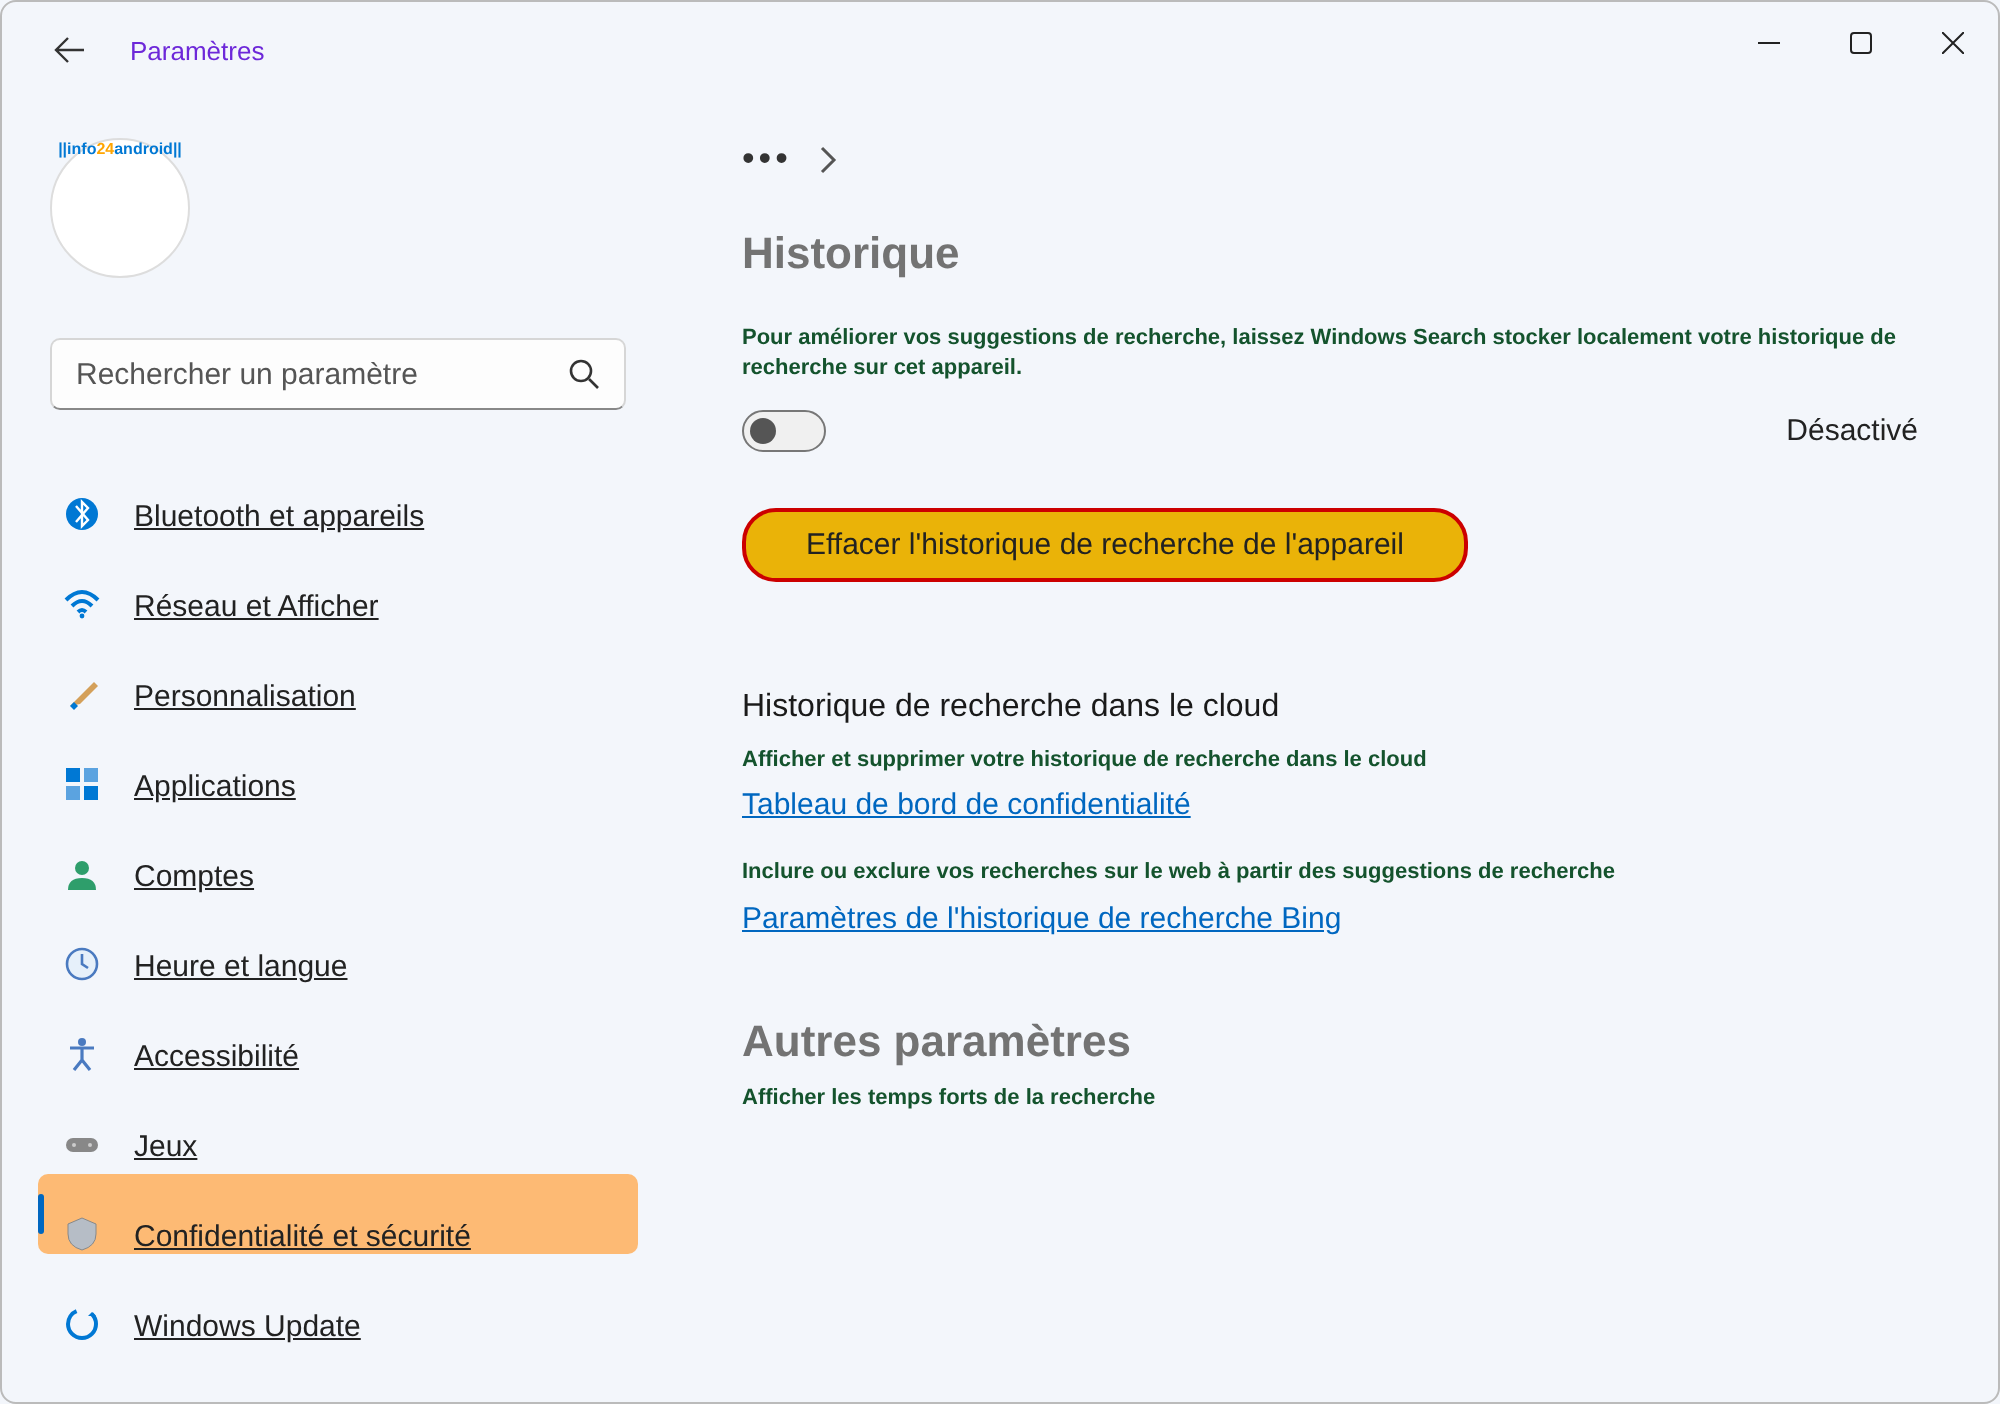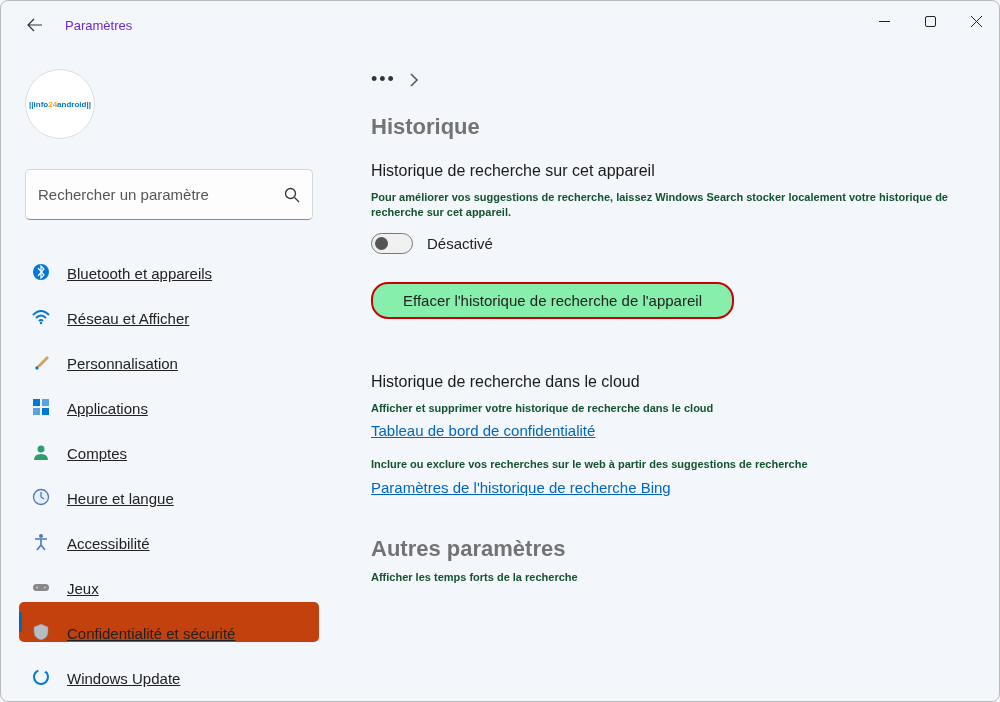--- a/index.html
+++ b/index.html
@@ -7,51 +7,51 @@
     
     .titlebar { height: 48px; display: flex; align-items: center; padding-left: 18px; position: relative; }
     .back-btn { width: 32px; height: 32px; display: flex; align-items: center; justify-content: center; cursor: pointer; border-radius: 4px; }
     .app-title { margin-left: 14px; font-size: 13px; color: #6d28d9; }
     .window-controls { position: absolute; right: 0; top: 0; display: flex; }
     .wc-btn { width: 46px; height: 40px; display: flex; align-items: center; justify-content: center; cursor: pointer; }
     
     .layout { display: flex; height: calc(100% - 48px); }
     
     .sidebar { width: 330px; padding: 20px 12px 0 18px; display: flex; flex-direction: column; }
-    .avatar { width: 70px; height: 70px; border-radius: 50%; background: #fff; border: 1px solid #ddd; display: flex; align-items: center; justify-content: center; margin-bottom: 30px; margin-left: 6px; }
+    .avatar { width: 70px; height: 70px; border-radius: 50%; background: #fff; border: 1px solid #ddd; display: flex; align-items: flex-start; justify-content: center; margin-bottom: 30px; margin-left: 6px; }
     .avatar-inner { font-size: 8px; color: #0078d4; font-weight: bold; white-space: nowrap; }
     .avatar-inner .yel { color: #ffa500; }
     
-    .search-box { display: flex; align-items: center; background: #fdfdfd; border: 1px solid #d6d6d6; border-bottom: 1.5px solid #888; border-radius: 5px; height: 51px; padding: 0 12px; margin: 0 6px 22px 6px; }
+    .search-box { display: flex; align-items: center; background: #fdfdfd; border: 1px solid #d6d6d6; border-bottom: 1.5px solid #888; border-radius: 5px; height: 36px; padding: 0 12px; margin: 0 6px 22px 6px; }
     .search-input { flex: 1; border: none; outline: none; background: transparent; font-size: 15px; color: #555; }
     .search-input::placeholder { color: #555; }
     .search-icon { color: #333; }
     
     .nav { flex: 1; overflow-y: auto; }
     .nav-item { display: flex; align-items: flex-end; height: 40px; padding: 0 12px; border-radius: 5px; cursor: pointer; margin-bottom: 5px; font-size: 15px; color: #222; position: relative; text-decoration: underline; }
-    .nav-item.active { background: #c2410c; }
+    .nav-item.active { background: #fdba74; }
     .nav-item.active::before { content: ""; position: absolute; left: 0; top: 10px; bottom: 10px; width: 3px; background: #0067c0; border-radius: 3px; }
     .nav-icon { width: 20px; height: 20px; margin-right: 16px; display: flex; align-items: center; justify-content: center; }
     
     .main { flex: 1; padding: 20px 40px 0 40px; overflow-y: auto; }
     .breadcrumb { display: flex; align-items: center; gap: 14px; margin-bottom: 24px; }
     .bc-ellipsis { font-size: 18px; color: #333; letter-spacing: 2px; cursor: pointer; }
     .bc-chevron { color: #555; }
     .page-title { font-size: 30px; font-weight: 600; color: #1a1a1a; }
     
     h2.section { font-size: 22px; font-weight: 600; color: #737373; margin-bottom: 22px; }
     h3.subsection { font-size: 16px; font-weight: 400; color: #1a1a1a; margin-bottom: 10px; }
     .desc { font-size: 11px; color: #14532d; line-height: 1.4; margin-bottom: 12px; font-weight: bold; }
     
-    .toggle-row { display: flex; align-items: center; gap: 14px; margin-bottom: 28px; }
+    .toggle-row { display: flex; align-items: center; gap: 14px; margin-bottom: 28px; justify-content: space-between; }
     .toggle { width: 42px; height: 21px; border-radius: 11px; border: 1px solid #777; background: #f0f0f0; position: relative; cursor: pointer; }
     .toggle-knob { width: 13px; height: 13px; border-radius: 50%; background: #555; position: absolute; left: 3px; top: 3px; }
     .toggle-label { font-size: 15px; color: #222; }
     
-    .clear-btn { display: inline-block; border: 2px solid #cc0000; background: #86efac; padding: 8px 30px; font-size: 15px; color: #222; border-radius: 17px; cursor: pointer; margin-bottom: 32px; }
+    .clear-btn { display: inline-block; border: 2px solid #cc0000; background: #eab308; padding: 8px 30px; font-size: 15px; color: #222; border-radius: 17px; cursor: pointer; margin-bottom: 32px; }
     
     .link { color: #0067c0; text-decoration: underline; font-size: 15px; cursor: pointer; display: inline-block; margin-bottom: 18px; }
     
     .block { margin-bottom: 22px; }
   </style>
 </head>
 <body>
 
 <div class="titlebar">
   <div class="back-btn">
@@ -191,21 +191,20 @@
     <div class="breadcrumb">
       <span class="bc-ellipsis">•••</span>
       <svg class="bc-chevron" width="9" height="14" viewBox="0 0 9 14">
           <path d="M1 1 L7 7 L1 13" stroke="#555" stroke-width="1.5" fill="none"></path>
         </svg>
     </div>
 
     <h2 class="section">Historique</h2>
 
     <div class="block">
-      <h3 class="subsection">Historique de recherche sur cet appareil</h3>
       <p class="desc">Pour améliorer vos suggestions de recherche, laissez Windows Search stocker localement votre historique de recherche sur cet appareil.</p>
       <div class="toggle-row">
         <div class="toggle">
           <div class="toggle-knob"></div>
         </div>
         <span class="toggle-label">Désactivé</span>
       </div>
       <button class="clear-btn">Effacer l'historique de recherche de l'appareil</button>
     </div>
 

